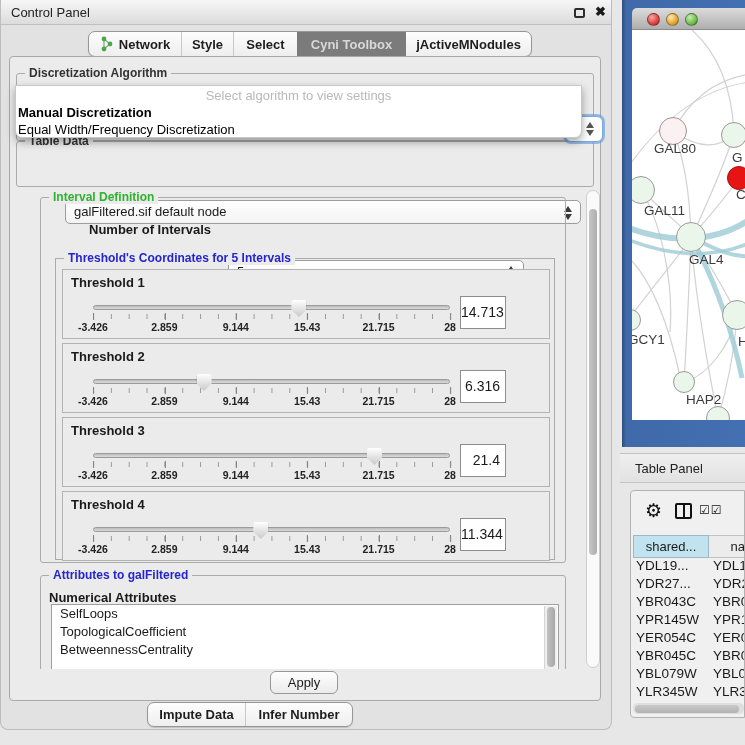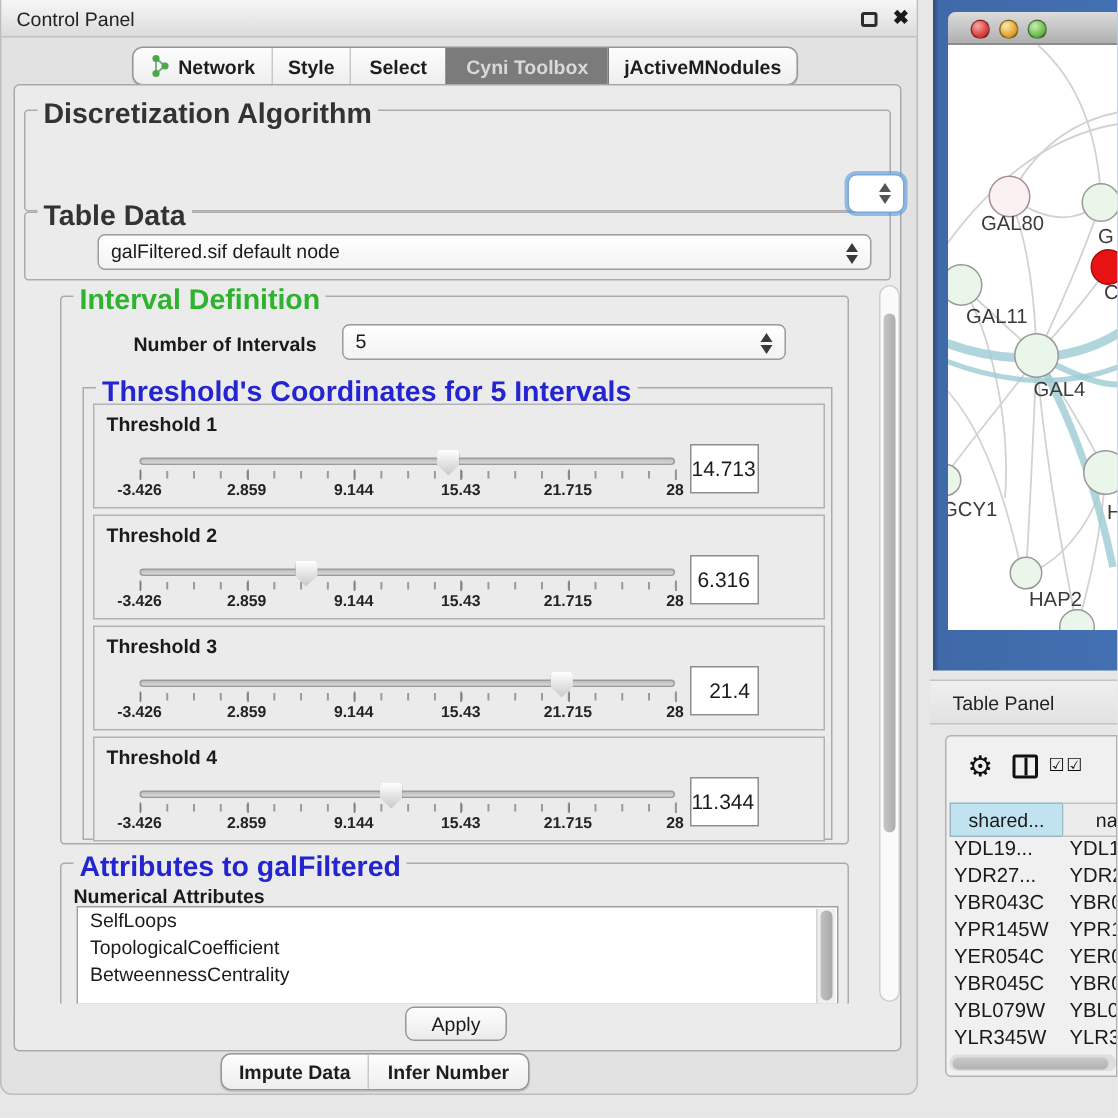--- a/index.html
+++ b/index.html
@@ -25,27 +25,27 @@
   .tab:first-child { border-left:none; }
   .tab.active { background:#7b7b7b; color:#d9d9d9; border-left-color:#7b7b7b; }
   .tab.active + .tab { border-left-color:#7b7b7b; }
 
   
   .cp-content { position:absolute; left:8px; top:56px; width:592px; height:645px;
     background:#ebebeb; border:1px solid #a9a9a9; border-radius:4px; }
 
   .group { position:absolute; border:1px solid #ababab; border-radius:3px; }
   .group-title { position:absolute; top:-8px; left:8px; background:#ebebeb; padding:0 4px;
-    font-size:19px; font-weight:bold; color:#333; white-space:nowrap; }
+    font-size:12px; font-weight:bold; color:#333; white-space:nowrap; }
   .group-title.green { color:#2db32d; }
   .group-title.blue { color:#2525cf; }
 
   .combo { position:absolute; background:linear-gradient(#ffffff,#f3f3f3);
     border:1px solid #9d9d9d; border-radius:5px; font-size:13px; line-height:22px;
-    padding-left:8px; height:24px; overflow:hidden; white-space:nowrap; }
+    padding-left:8px; height:24px; overflow:hidden; white-space:nowrap;margin-top:44px; }
   .spinner { position:absolute; right:7px; top:4px; width:9px; height:16px; }
   .spinner .up { position:absolute; top:1px; left:0; width:0; height:0;
     border-left:4.5px solid transparent; border-right:4.5px solid transparent; border-bottom:6px solid #3a3a3a; }
   .spinner .dn { position:absolute; bottom:1px; left:0; width:0; height:0;
     border-left:4.5px solid transparent; border-right:4.5px solid transparent; border-top:6px solid #3a3a3a; }
 
   
   .algo-group { left:6px; top:16px; width:578px; height:68px; }
   .hidden-combo { position:absolute; left:548px; top:42px; width:38px; height:26px;
     background:#fff; border:1px solid #7da7d4; border-radius:6px;
@@ -199,20 +199,25 @@
     <div class="group algo-group">
       <span class="group-title">Discretization Algorithm</span>
       <div class="hidden-combo">
         <span class="spinner">
             <span class="up"></span>
             <span class="dn"></span>
           </span>
       </div>
     </div>
 
+    <div class="algo-popup">
+      <div class="popup-hint">Select algorithm to view settings</div>
+      <div class="popup-item bold">Manual Discretization</div>
+      <div class="popup-item">Equal Width/Frequency Discretization</div>
+    </div>
 
     <div class="group tabledata-group">
       <span class="group-title">Table Data</span>
       <div class="combo" style="left:48px; top:14px; width:516px;">
         <span>galFiltered.sif default node</span>
         <span class="spinner">
             <span class="up"></span>
             <span class="dn"></span>
           </span>
       </div>

